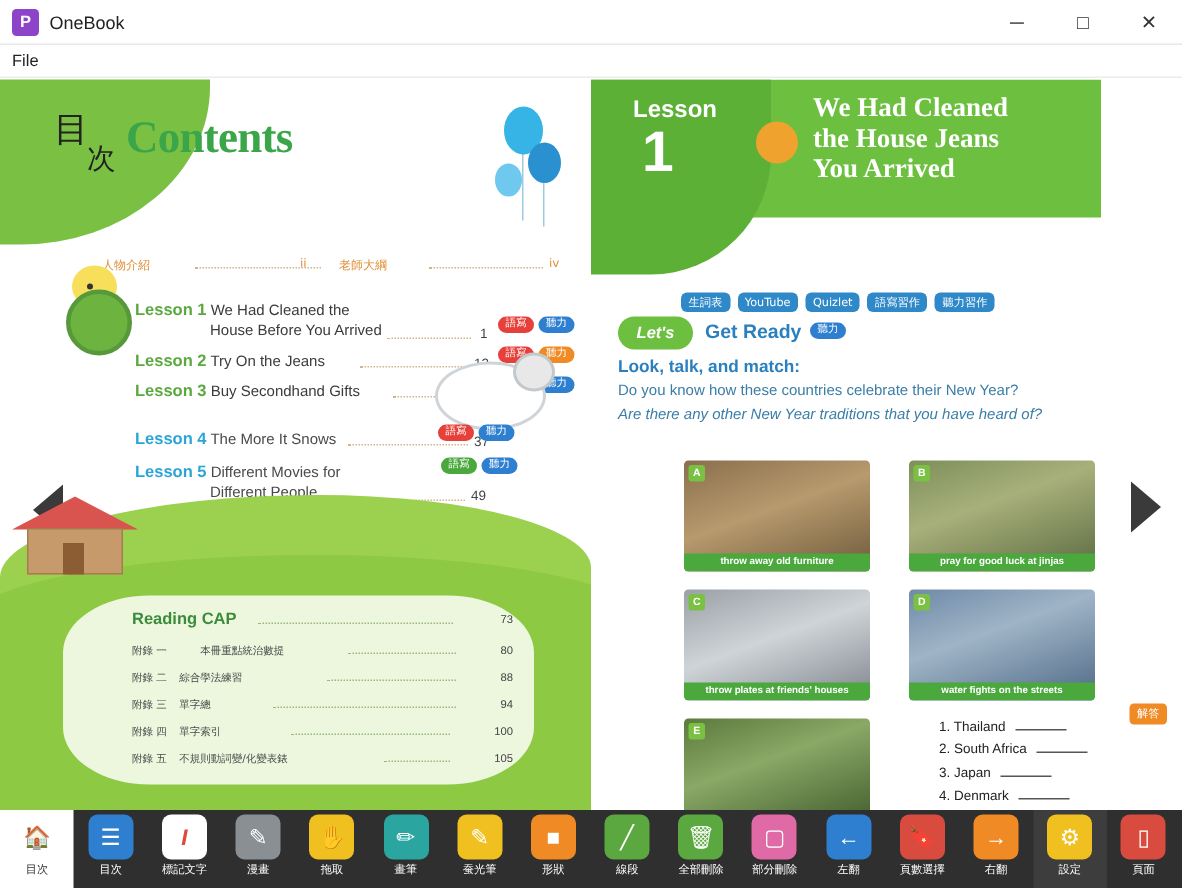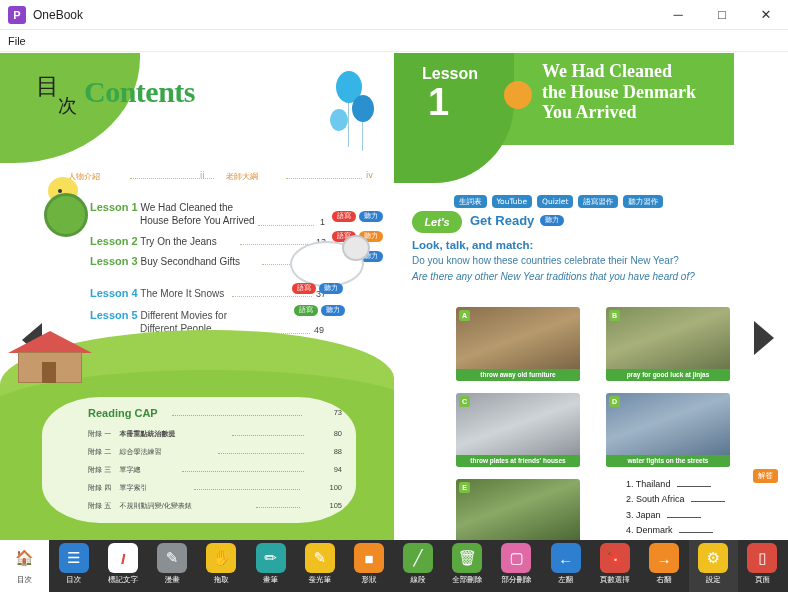--- a/index.html
+++ b/index.html
@@ -311,21 +311,21 @@
         <div class="door"></div>
     </div>
 
     <div class="readingcap-box">
       <div class="rc-title">Reading CAP</div>
       <span class="rc-dots" style="left:130px;top:18px;width:130px;"></span>
       <div class="rc-pg" style="top:11px;">73</div>
 
       <div class="rc-item" style="top:32px;">
         <span>附錄 一</span>
-        <span style="margin-left:6px;font-weight:bold;">本冊重點統治數提</span>
+        <span style="margin-left:20px;">本冊重點統治數提</span>
       </div>
       <span class="rc-dots" style="left:190px;top:38px;width:72px;"></span>
       <div class="rc-pg" style="top:32px;">80</div>
 
       <div class="rc-item" style="top:50px;">
         <span>附錄 二</span>
         <span style="margin-left:6px;">綜合學法練習</span>
       </div>
       <span class="rc-dots" style="left:176px;top:56px;width:86px;"></span>
       <div class="rc-pg" style="top:50px;">88</div>
@@ -354,21 +354,21 @@
   </div>
 
   <div class="page page-right">
     <div class="rp-greenblob"></div>
     <div class="rp-greenblob2"></div>
     <div class="lesson-dot"></div>
     <div class="lesson-word">Lesson</div>
     <div class="lesson-no">1</div>
     <div class="unit-title">
       <div>We Had Cleaned</div>
-      <div>the House Denmark</div>
+      <div>the House Jeans</div>
       <div>You Arrived</div>
     </div>
 
     <div class="chips">
       <span class="chip">生詞表</span>
       <span class="chip yt">YouTube</span>
       <span class="chip">Quizlet</span>
       <span class="chip">語寫習作</span>
       <span class="chip">聽力習作</span>
     </div>

